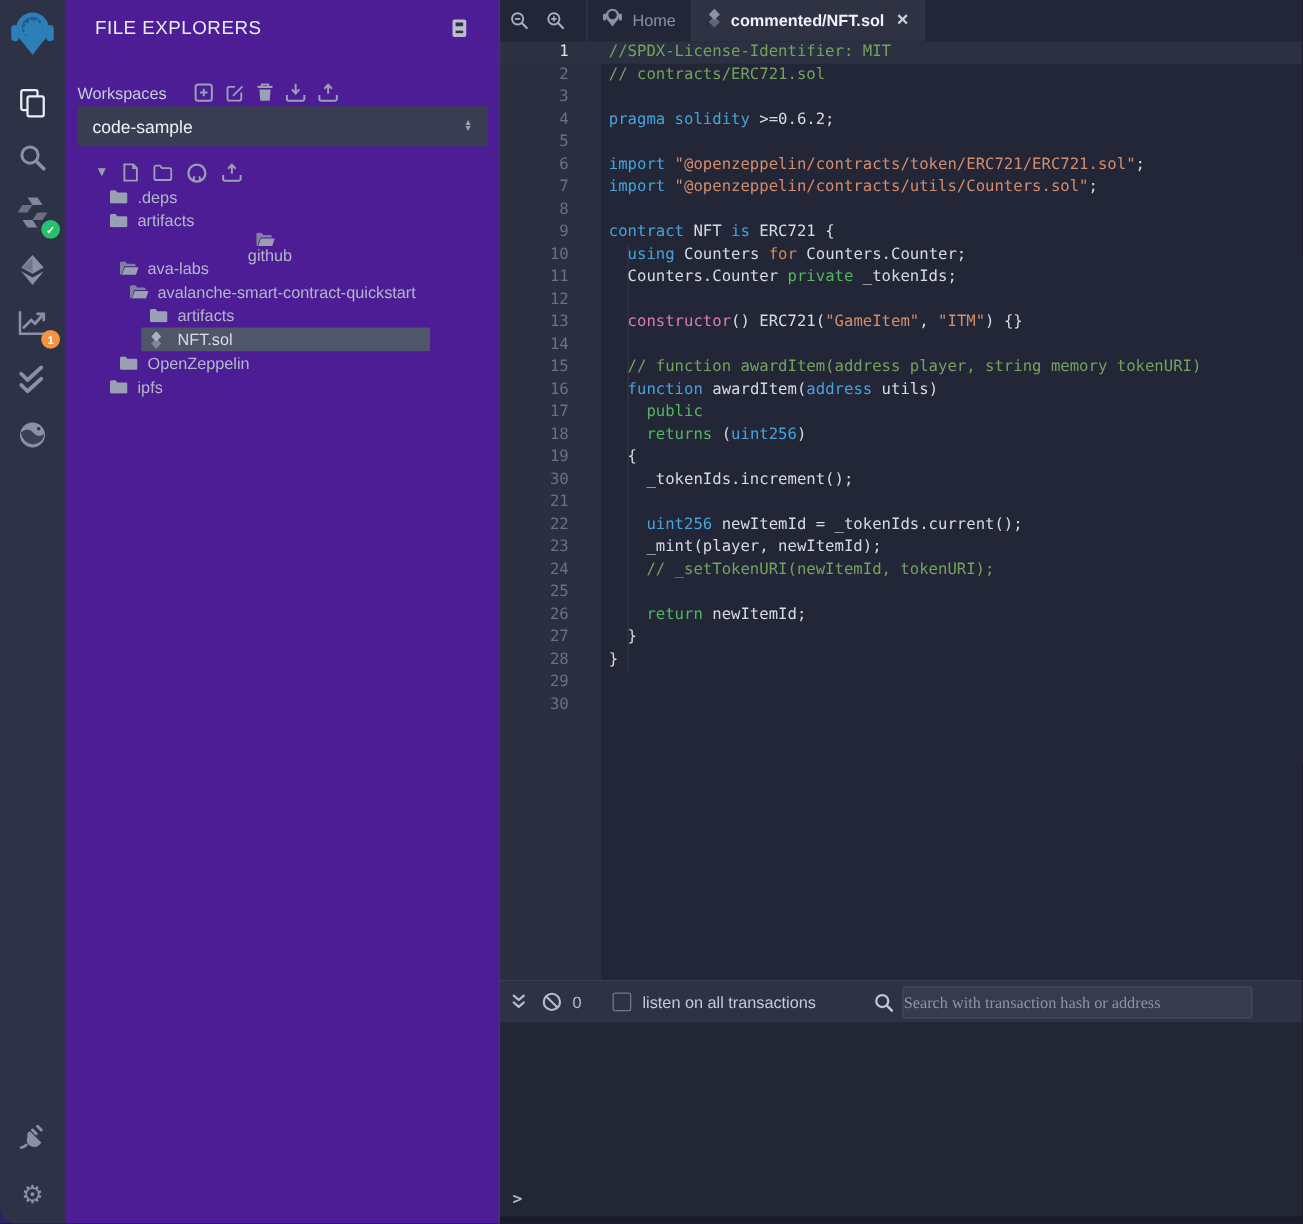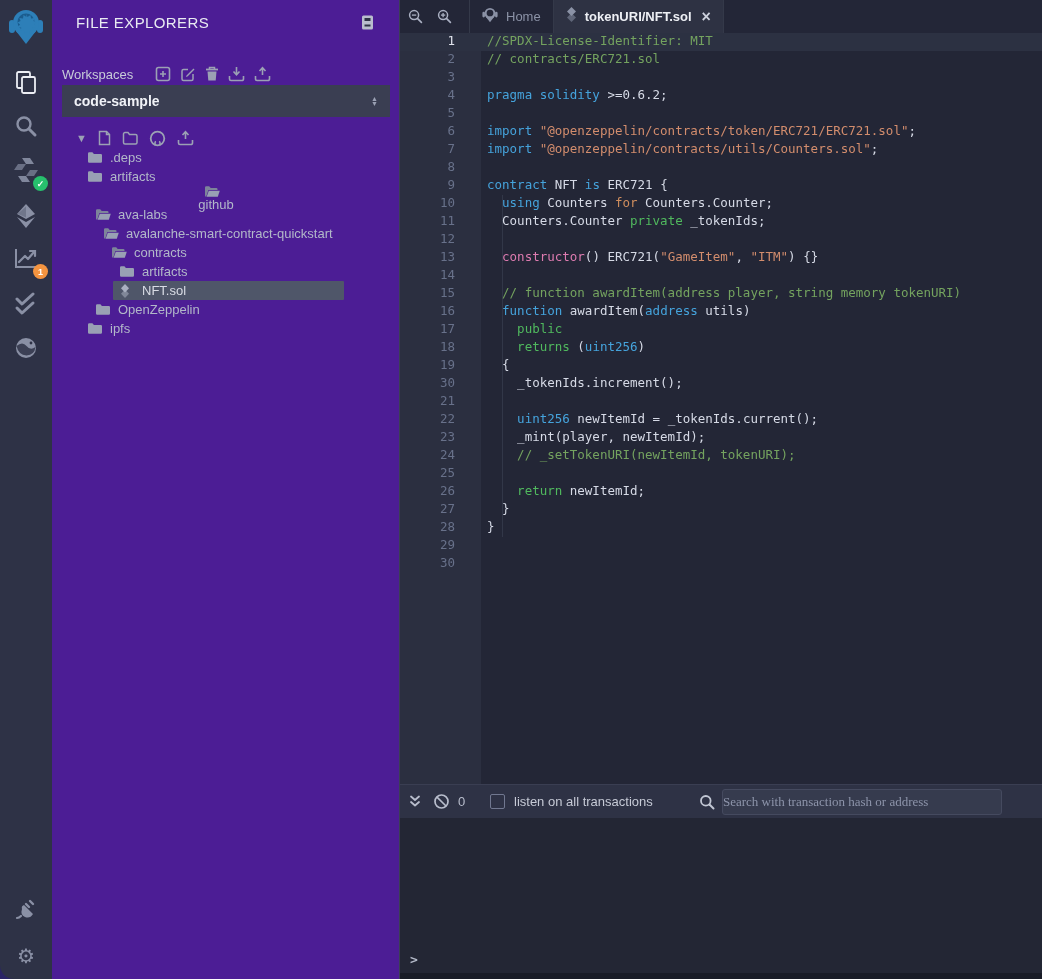--- a/index.html
+++ b/index.html
@@ -19,21 +19,21 @@
   
   .panel { position:absolute; left:52px; top:0; width:348px; height:979px; background:#4c1d95; border-right:1px solid #3b4054; z-index:4; }
   .panel-header { position:absolute; top:12px; left:0; width:100%; height:22px; }
   .panel-title { position:absolute; left:24px; top:2px; font-size:15px; color:#e9ebf2; letter-spacing:.4px; }
   .book-btn { position:absolute; right:22px; top:0; width:20px; height:20px; display:flex; align-items:center; justify-content:center; cursor:pointer; }
   .ws-row { position:absolute; top:64px; left:10px; right:10px; height:20px; display:flex; align-items:center; }
   .ws-label { font-size:13px; color:#c8ccd8; margin-right:22px; }
   .ws-icons { display:flex; gap:9px; align-items:center; }
   .ws-icons span { display:flex; cursor:pointer; }
   .ws-select { position:absolute; top:85px; left:10px; width:328px; height:32px; background:#3a3e52; display:flex; align-items:center; padding:0 12px; cursor:pointer; }
-  .ws-select-text { font-size:14px; font-weight:bold; color:#f0f2f7; flex:1; }
+  .ws-select-text { font-size:14px; font-weight:normal; color:#f0f2f7; flex:1; }
   .updown { display:flex; flex-direction:column; line-height:5px; color:#9ba1b4; font-size:7px; }
   .tree-toolbar { position:absolute; top:129px; left:0; width:100%; height:18px; display:flex; align-items:center; }
   .tree-toolbar .caret { margin-left:24px; color:#9ba1b4; font-size:11px; cursor:pointer; }
   .tree-toolbar .tb-ic { margin-left:11px; display:flex; cursor:pointer; }
   .tree { position:absolute; top:148px; left:0; width:100%; }
   .tree-row { height:19px; display:flex; align-items:center; margin-right:55px; padding-left:7px; cursor:pointer; border-radius:1px; }
   .tree-row.selected { background:#4f5669; }
   .tree-ic { display:flex; width:15px; margin-right:7px; }
   .tree-label { font-size:13px; color:#b2b8c9; white-space:nowrap; }
   .tree-row.selected .tree-label { color:#d9dce5; }
@@ -282,29 +282,20 @@
         </div>
         <div class="tree-row" style="margin-left: 45px;">
           <span class="tree-ic">
             <svg width="15" height="11" viewBox="0 0 15 11">
               <path d="M0 1.4 Q0 0.2 1.2 0.2 H4.2 L5.7 1.9 H11.3 Q12.5 1.9 12.5 3.1 V4 H3.4 L1.2 10.8 Q0 10.8 0 9.6 Z" fill="#7d849a"></path>
               <path d="M3.8 4.8 H14.8 L12.8 10.8 H1.6 Z" fill="#99a0b4"></path>
             </svg>
           </span>
           <span class="tree-label">avalanche-smart-contract-quickstart</span>
         </div>
-        <div class="tree-row" style="margin-left: 53px;">
-          <span class="tree-ic">
-            <svg width="15" height="11" viewBox="0 0 15 11">
-              <path d="M0 1.4 Q0 0.2 1.2 0.2 H4.2 L5.7 1.9 H11.3 Q12.5 1.9 12.5 3.1 V4 H3.4 L1.2 10.8 Q0 10.8 0 9.6 Z" fill="#7d849a"></path>
-              <path d="M3.8 4.8 H14.8 L12.8 10.8 H1.6 Z" fill="#99a0b4"></path>
-            </svg>
-          </span>
-          <span class="tree-label">contracts</span>
-        </div>
         <div class="tree-row" style="margin-left: 61px;">
           <span class="tree-ic">
             <svg width="14" height="11" viewBox="0 0 14 11">
               <path d="M0 1.4 Q0 0.2 1.2 0.2 H4.4 L5.9 1.9 H12.8 Q14 1.9 14 3.1 V9.6 Q14 10.8 12.8 10.8 H1.2 Q0 10.8 0 9.6 Z" fill="#99a0b4"></path>
             </svg>
           </span>
           <span class="tree-label">artifacts</span>
         </div>
         <div class="tree-row selected" style="margin-left: 61px;">
           <span class="tree-ic">
@@ -365,21 +356,21 @@
           </span>
           <span class="tab-label">Home</span>
         </div>
         <div class="tab active">
           <span>
             <svg width="11" height="15" viewBox="0 0 11 15">
                 <path d="M5.5 0 L10 4.5 L5.5 9 L1 4.5 Z" fill="#8b92a6"></path>
                 <path d="M5.5 6 L10 10.5 L5.5 15 L1 10.5 Z" fill="#8b92a6" opacity=".55"></path>
               </svg>
           </span>
-          <span class="tab-label">tokenURI/NFT.sol</span>
+          <span class="tab-label">commented/NFT.sol</span>
           <span class="tab-close">×</span>
         </div>
       </div>
     </div>
 
     <div class="editor">
       <div class="gutter-bg"></div>
       <div class="cur-line"></div>
       <div class="indent-guide"></div>
       <div class="gutter" id="gutter">

